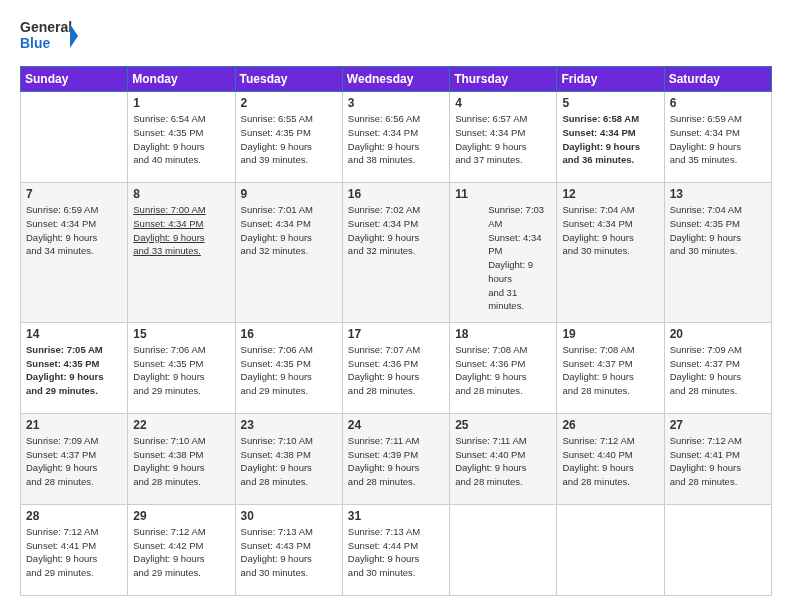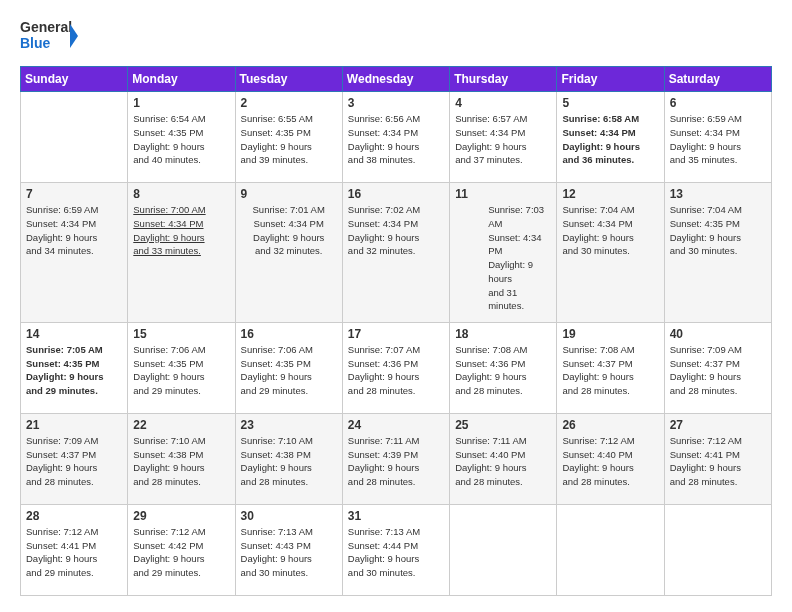--- a/index.html
+++ b/index.html
@@ -170,21 +170,21 @@
           </td>
           <td>
             <span class="day-num">8</span>
             <div class="day-info" style="white-space: pre-line; text-decoration: underline;">Sunrise: 7:00 AM
 Sunset: 4:34 PM
 Daylight: 9 hours
 and 33 minutes.</div>
           </td>
           <td>
             <span class="day-num">9</span>
-            <div class="day-info" style="white-space: pre-line; text-align: center;">Sunrise: 7:01 AM
+            <div class="day-info" style="white-space: pre-line;">Sunrise: 7:01 AM
 Sunset: 4:34 PM
 Daylight: 9 hours
 and 32 minutes.</div>
           </td>
           <td>
             <span class="day-num">16</span>
             <div class="day-info" style="white-space: pre-line;">Sunrise: 7:02 AM
 Sunset: 4:34 PM
 Daylight: 9 hours
 and 32 minutes.</div>
@@ -248,21 +248,21 @@
 and 28 minutes.</div>
           </td>
           <td>
             <span class="day-num">19</span>
             <div class="day-info" style="white-space: pre-line;">Sunrise: 7:08 AM
 Sunset: 4:37 PM
 Daylight: 9 hours
 and 28 minutes.</div>
           </td>
           <td>
-            <span class="day-num">40</span>
+            <span class="day-num">20</span>
             <div class="day-info" style="white-space: pre-line;">Sunrise: 7:09 AM
 Sunset: 4:37 PM
 Daylight: 9 hours
 and 28 minutes.</div>
           </td>
         </tr>
         <tr>
           <td>
             <span class="day-num">21</span>
             <div class="day-info" style="white-space: pre-line;">Sunrise: 7:09 AM

